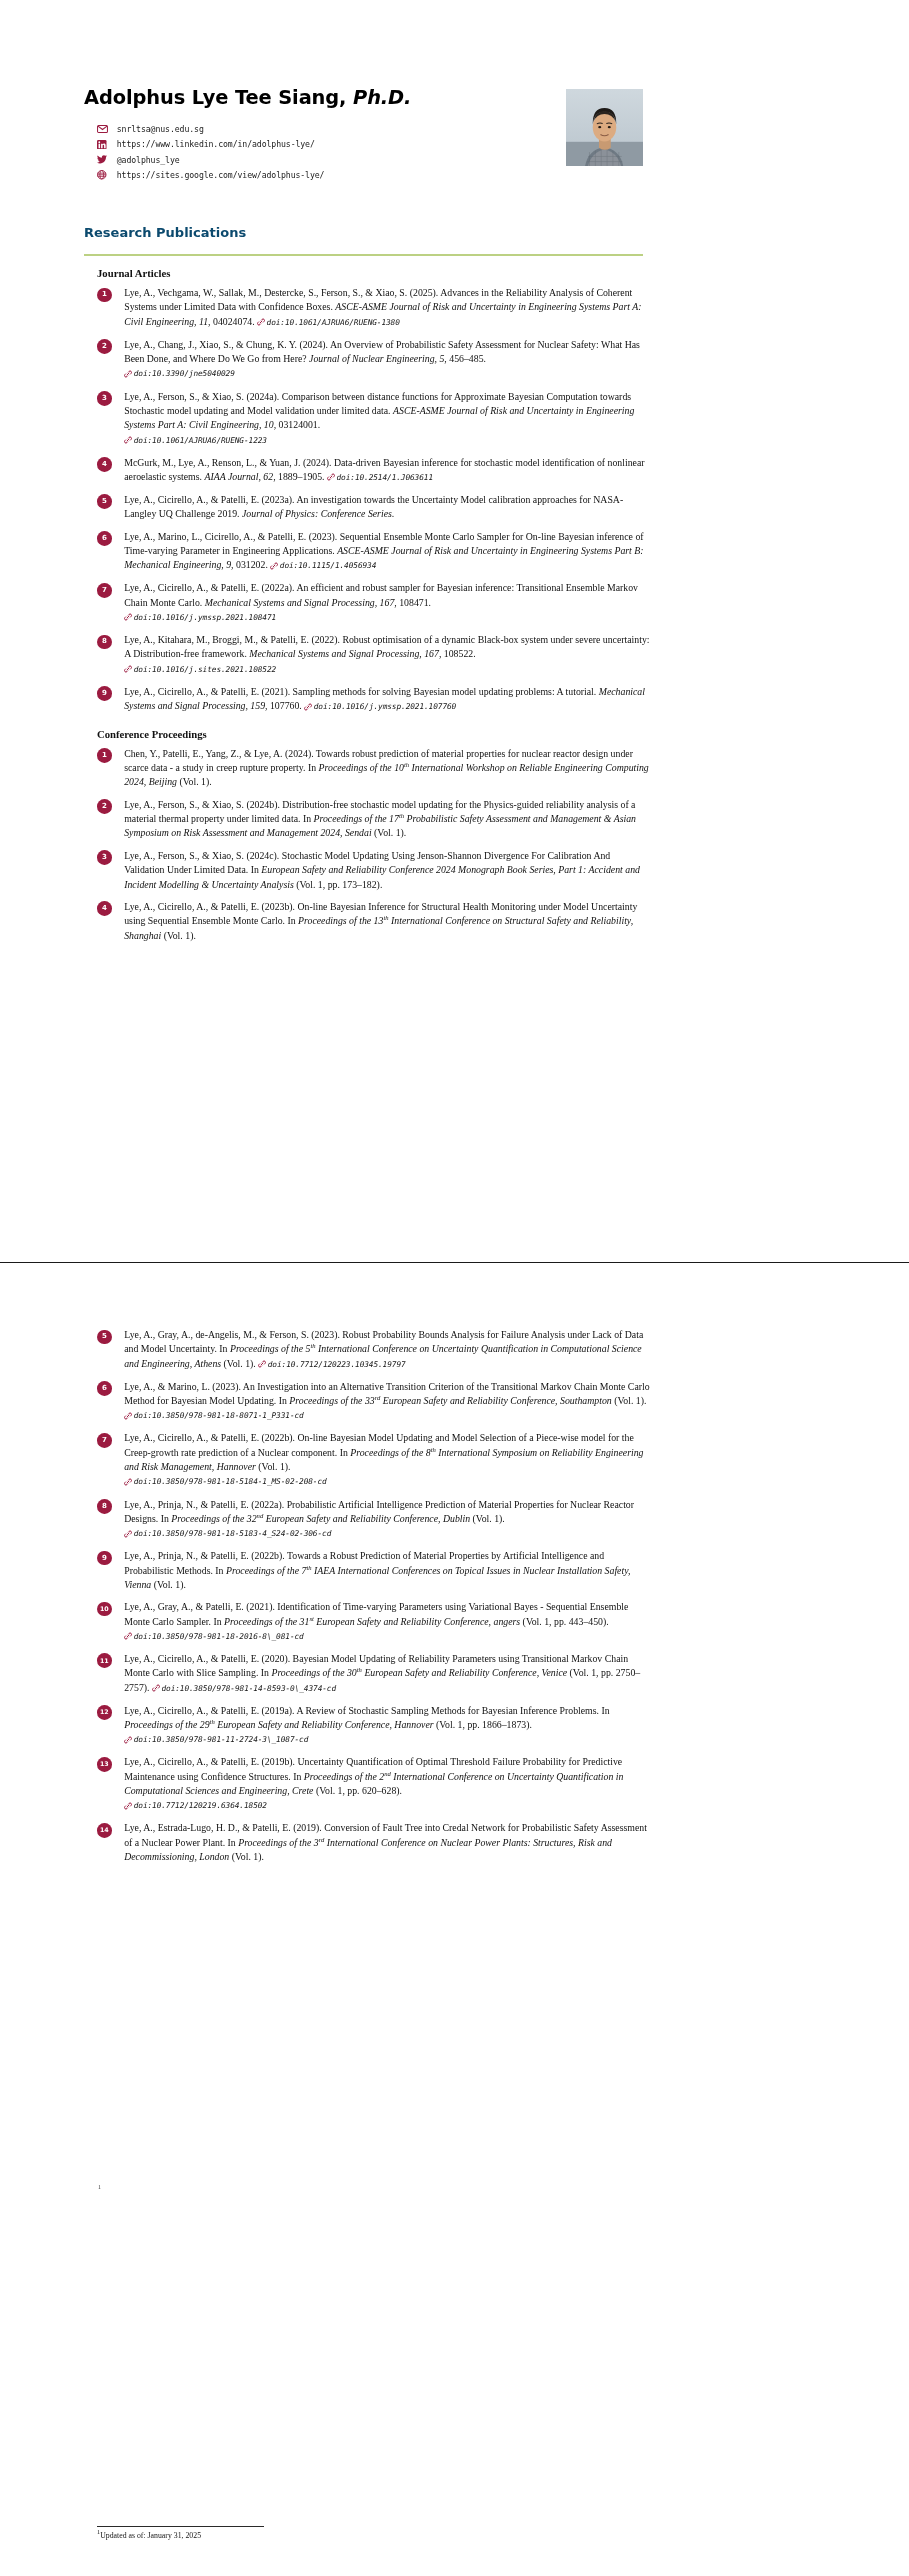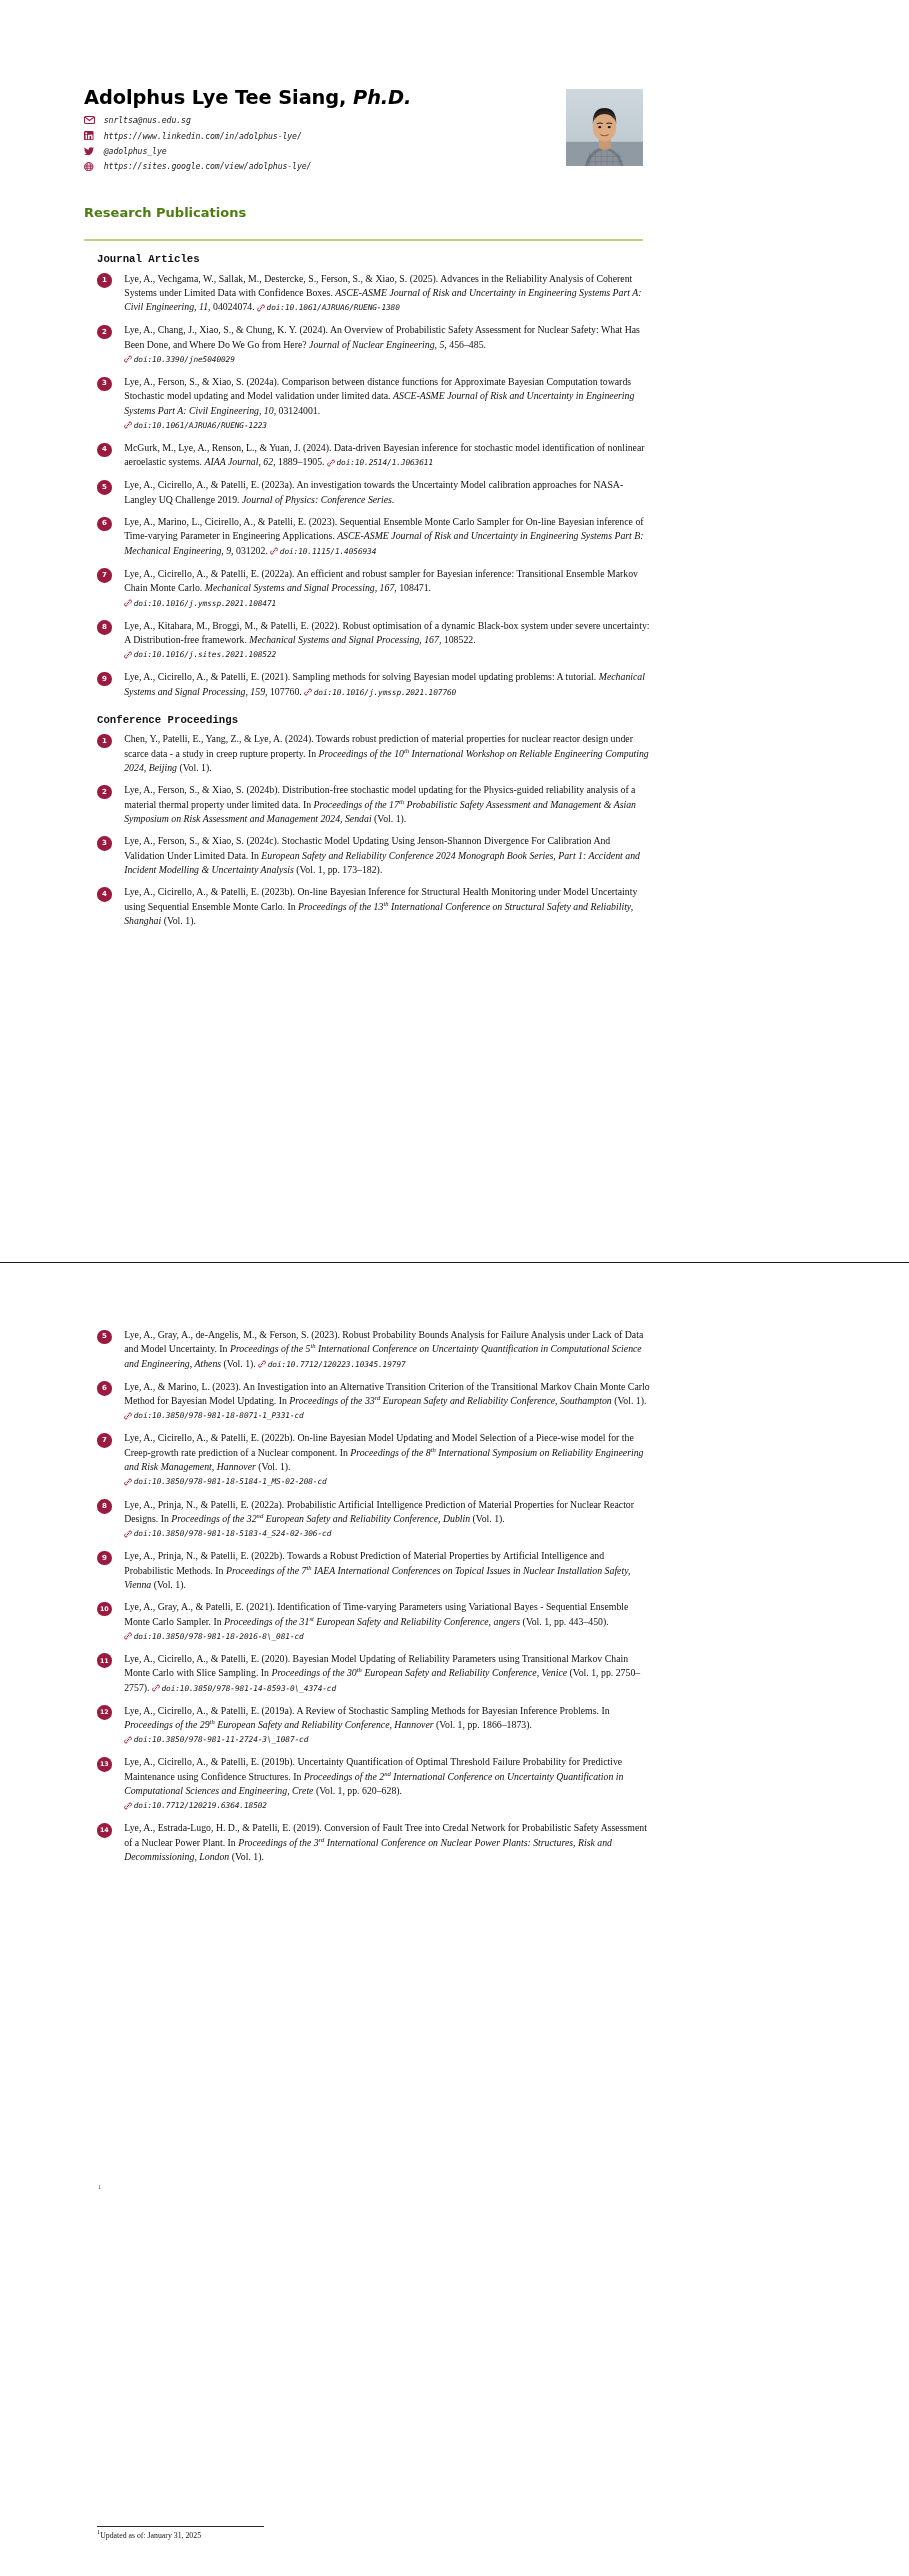--- a/index.html
+++ b/index.html
@@ -42,21 +42,21 @@
     font-size:19.4px;
     font-weight:700;
     letter-spacing:-0.1px;
     color:#000000;
     line-height:1.12;
     margin:0 0 4.4px 0;
     white-space:nowrap;
   }
   .name .phd { font-style:italic; font-weight:700; }
 
-  .contact-list { margin:0; padding:0; list-style:none;font-style:italic; }
+  .contact-list { margin:13px; padding:0; list-style:none; }
   .contact-row {
     display:flex;
     align-items:center;
     height:14.3px;
     margin:0 0 1.1px 0;
   }
   .contact-icon {
     width:14.7px;
     min-width:14.7px;
     height:11px;
@@ -90,28 +90,28 @@
 
   
   .section-head-wrap {
     margin:30px 0 0 0;
     padding:0 81px 0 84px;
   }
   .section-head {
     font-family:"DejaVu Sans", sans-serif;
     font-weight:700;
     font-size:13px;
-    color:#4d7c0f;
-    padding-bottom:19px;
+    color:#0c4a6e;
+    padding-bottom:13px;
     border-bottom:2.9px solid #bcd183;
     line-height:1.2;
   }
 
   .subsection {
-    font-family:Liberation Mono, monospace;
+    font-family:Liberation Serif, serif;
     font-weight:700;
     font-size:10.7px;
     color:#111111;
     margin:11.7px 0 6.6px 0;
     padding:0 0 0 97px;
   }
   .subsection.tight { margin-top:14px; }
 
   
   .entries { padding:0 73px 0 97px; margin:0; }

